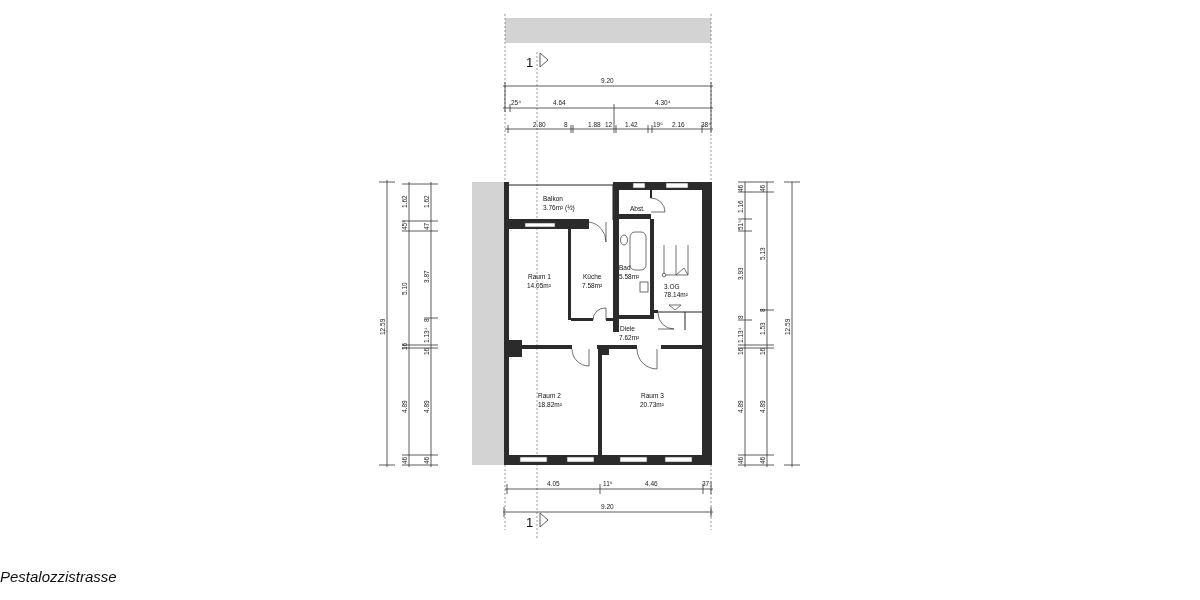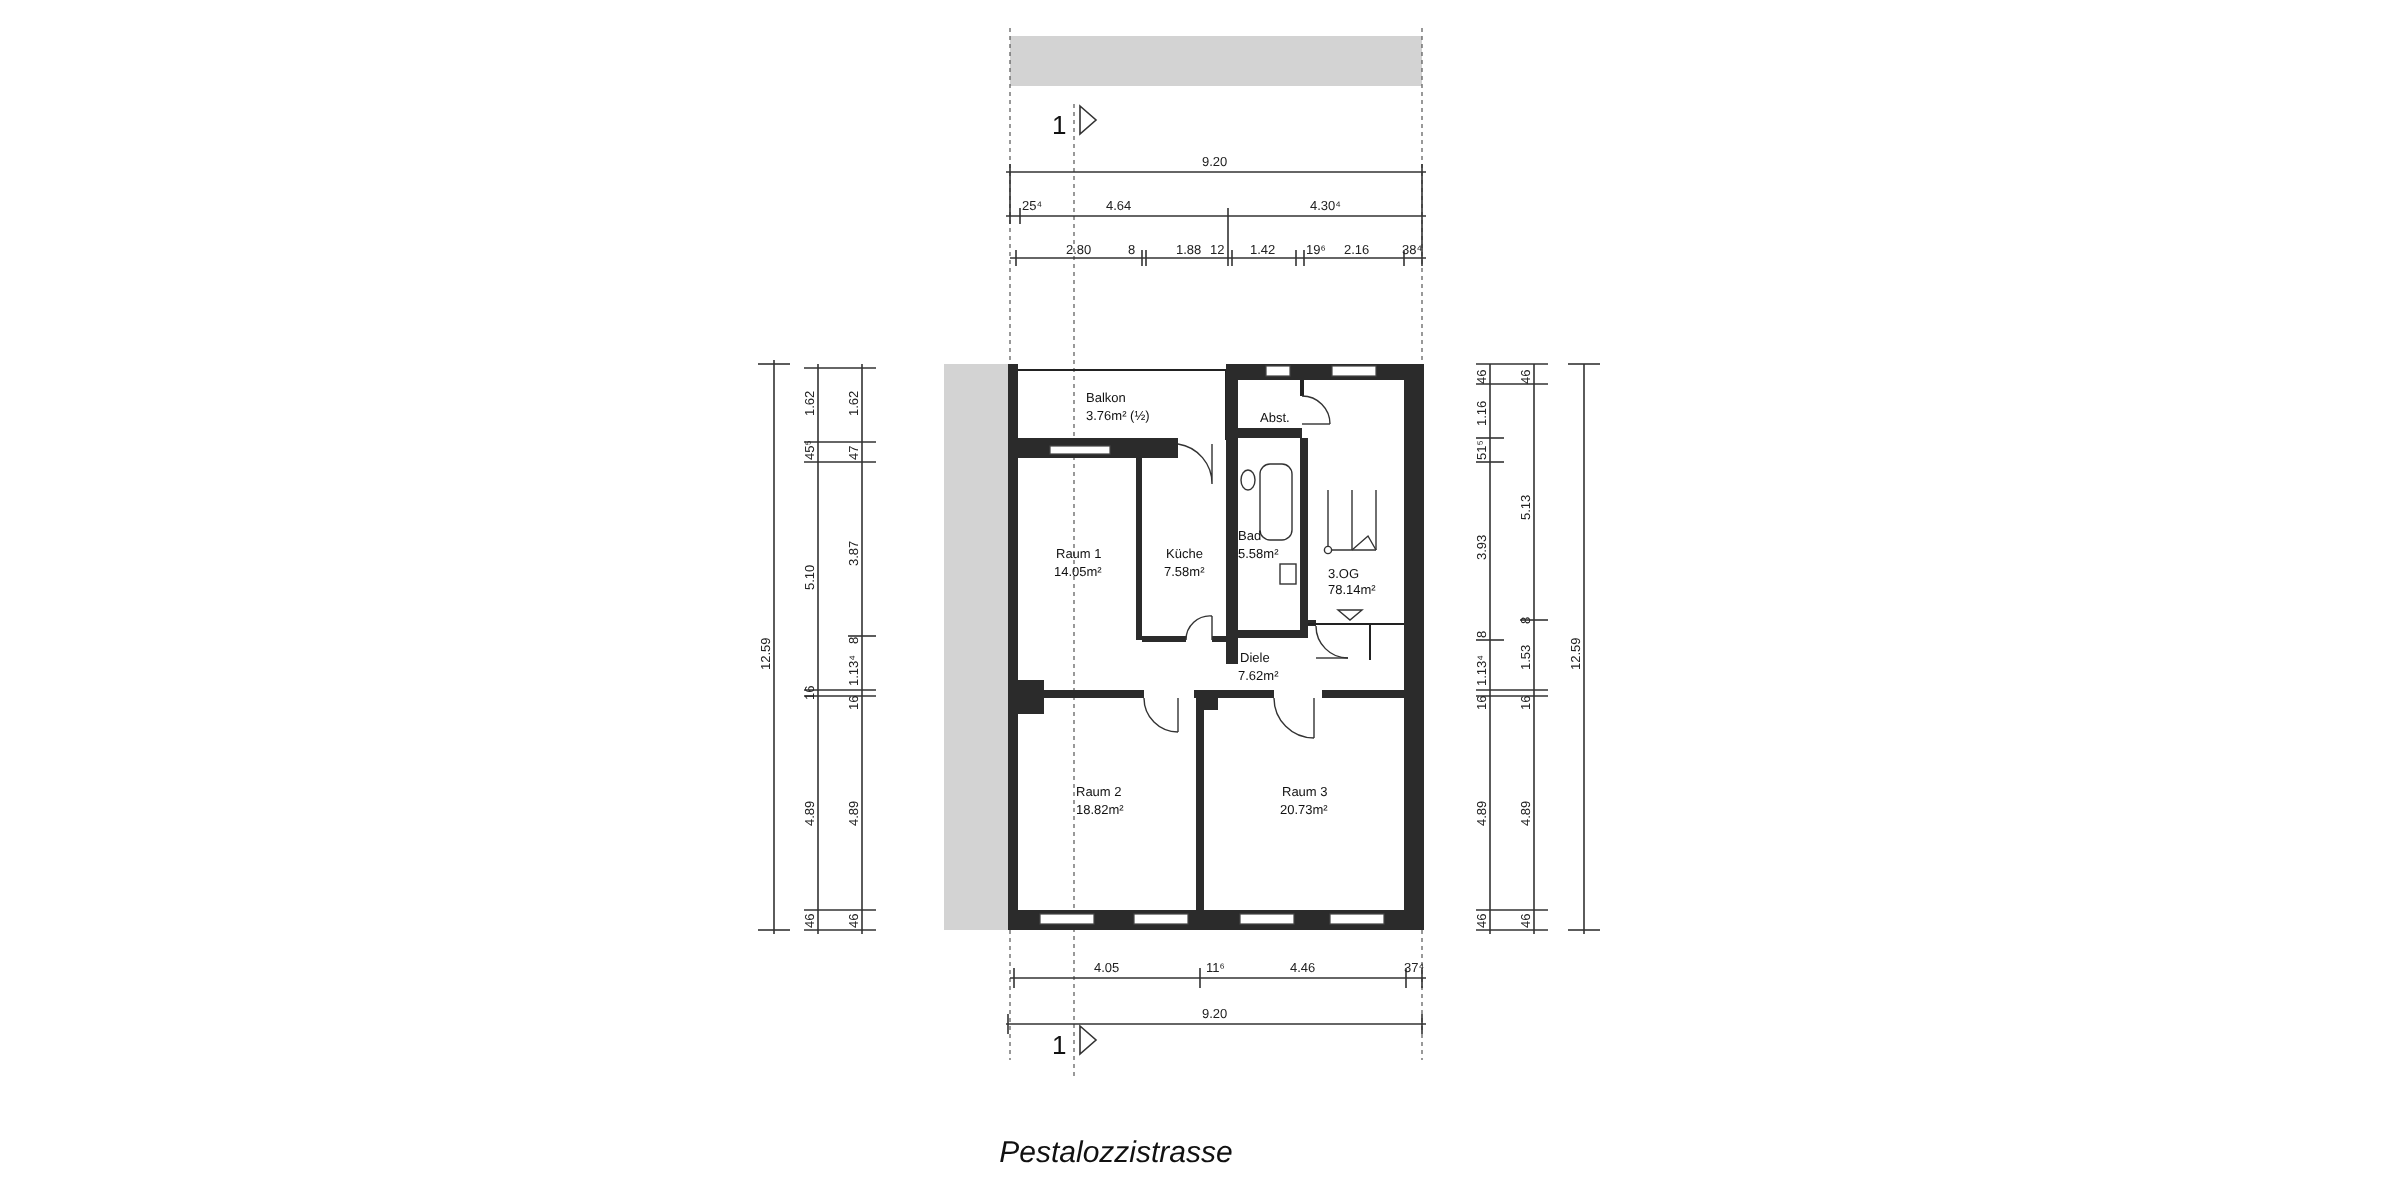--- a/index.html
+++ b/index.html
@@ -1,21 +1,21 @@
 <!DOCTYPE html>
 <html><head>
 <meta charset="utf-8">
 <style>
   html, body { margin:0; padding:0; background:#ffffff; }
   body { width:1200px; height:600px; overflow:hidden; position:relative; font-family:"Liberation Sans", sans-serif; }
   svg { position:absolute; left:0; top:0; }
   .dim { font-family:"Liberation Sans", sans-serif; font-size:6.5px; fill:#222; }
   .room { font-family:"Liberation Sans", sans-serif; font-size:6.5px; fill:#111; }
   .sec { font-family:"Liberation Sans", sans-serif; font-size:13px; fill:#111; }
-  .street { position:absolute; left:0; width:1116px; top:568px; text-align:center; font-family:"Liberation Sans", sans-serif; font-style:italic; font-size:15px; color:#111; }
+  .street { position:absolute; left:0; width:1116px; top:568px; font-family:"Liberation Sans", sans-serif; font-style:italic; font-size:15px; color:#111; }
   .dl { stroke:#333; stroke-width:0.8; fill:none; }
   .ext { stroke:#555; stroke-width:0.6; stroke-dasharray:2 2; fill:none; }
   .wall { fill:#2b2b2b; }
   .door { stroke:#333; stroke-width:0.7; fill:none; }
   .win { fill:#fff; stroke:#444; stroke-width:0.6; }
 </style>
 </head>
 <body>
 
 <svg width="1200" height="600" viewBox="0 0 1200 600">

